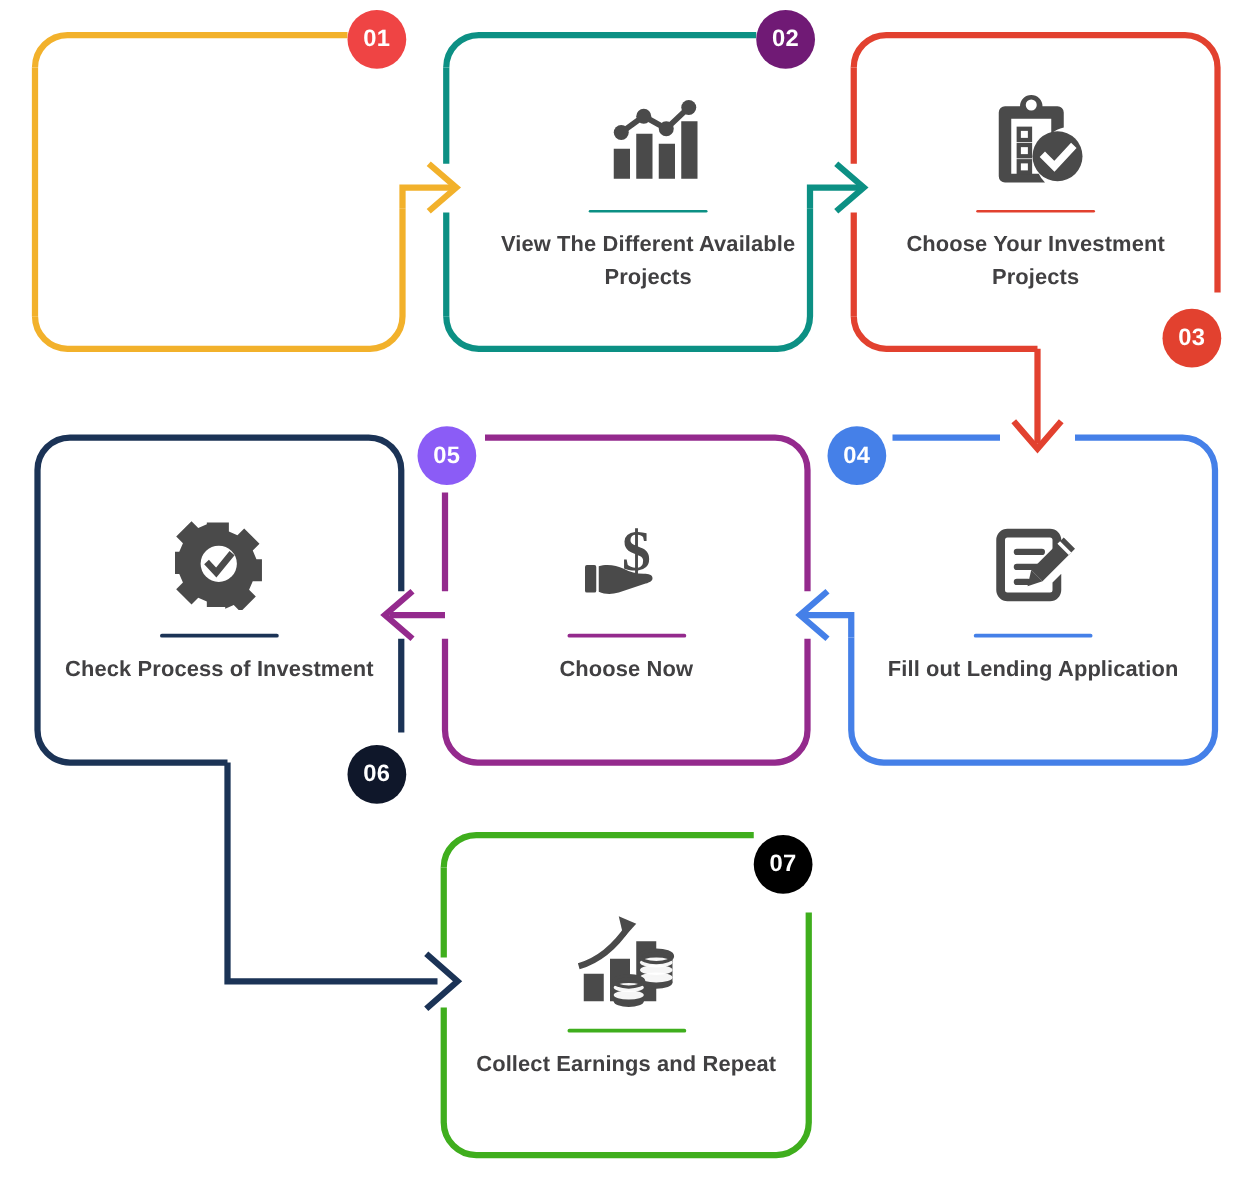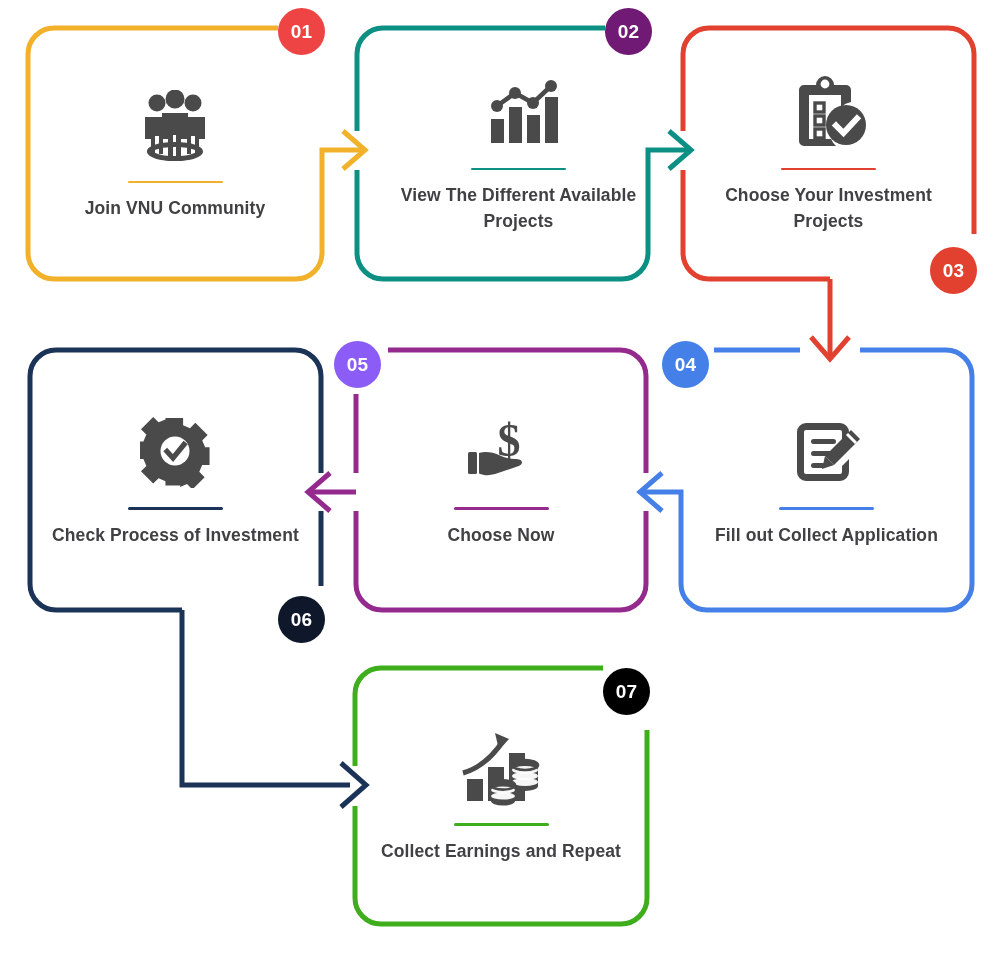--- a/index.html
+++ b/index.html
@@ -171,37 +171,20 @@
       <path d="M 341 763 L 366 785 L 341 807" fill="none" stroke="#1B3356" stroke-width="5" stroke-linecap="butt" stroke-linejoin="miter"></path>
     </g>
 
     <g>
       <path d="M 355 694 A 26 26 0 0 1 381 668 L 603 668" fill="none" stroke="#3FAE1D" stroke-width="5" stroke-linecap="butt"></path>
       <path d="M 355 694 L 355 766" fill="none" stroke="#3FAE1D" stroke-width="5"></path>
       <path d="M 355 806 L 355 898 A 26 26 0 0 0 381 924 L 621 924 A 26 26 0 0 0 647 898 L 647 730" fill="none" stroke="#3FAE1D" stroke-width="5" stroke-linecap="butt"></path>
     </g>
   </svg>
 
-  <div class="card" style="left:28px; top:28px; width:294px; height:251px;">
-    <div class="card-inner">
-      <div class="icon-wrap">
-        <svg width="80" height="72" viewBox="0 0 80 72" fill="#4A4A4A">
-          <circle cx="22" cy="13" r="8.5"></circle>
-          <circle cx="58" cy="13" r="8.5"></circle>
-          <circle cx="40" cy="9" r="9.5"></circle>
-          <path d="M10 27h24v22h-6v15h-4V46h-4v18h-4V49h-6z"></path>
-          <path d="M46 27h24v22h-6v15h-4V46h-4v18h-4V49h-6z"></path>
-          <path d="M27 23h26v26h-7v17h-5V45h-3v21h-5V49h-6z"></path>
-          <path d="M40 52c-17 0-28 4.2-28 9.4S23 71 40 71s28-4.4 28-9.6S57 52 40 52zm0 14c-12.6 0-21-2.6-21-4.6S27.4 57 40 57s21 2.4 21 4.4S52.6 66 40 66z"></path>
-        </svg>
-      </div>
-      <div class="divider" style="background:#F2B12B;"></div>
-      <div class="card-label">Join VNU Community</div>
-    </div>
-  </div>
   <div class="badge" style="background:#ef4444; left:278px; top:8px;">01</div>
 
   <div class="card" style="left:373px; top:28px; width:291px; height:251px;">
     <div class="card-inner">
       <div class="icon-wrap">
         <svg width="80" height="68" viewBox="0 0 80 68" fill="#4A4A4A">
           <rect x="12" y="40" width="13" height="24"></rect>
           <rect x="30" y="28" width="13" height="36"></rect>
           <rect x="48" y="36" width="13" height="28"></rect>
           <rect x="66" y="18" width="13" height="46"></rect>
@@ -244,21 +227,21 @@
           <path d="M17 8h34a9 9 0 0 1 9 9v6l-7 7V17a2 2 0 0 0-2-2H17a2 2 0 0 0-2 2v40a2 2 0 0 0 2 2h34a2 2 0 0 0 2-2v-6l7-7v13a9 9 0 0 1-9 9H17a9 9 0 0 1-9-9V17a9 9 0 0 1 9-9z" fill="#4A4A4A"></path>
           <rect x="22" y="24" width="25" height="5" rx="2.5" fill="#4A4A4A"></rect>
           <rect x="22" y="36" width="25" height="5" rx="2.5" fill="#4A4A4A"></rect>
           <rect x="22" y="48" width="14" height="5" rx="2.5" fill="#4A4A4A"></rect>
           <path d="M62 15 L71 24 L45 50 L36 41 z" fill="#4A4A4A"></path>
           <path d="M36 41 L45 50 L33 54 z" fill="#4A4A4A"></path>
           <path d="M58 19 L67 28" stroke="#ffffff" stroke-width="3"></path>
         </svg>
       </div>
       <div class="divider" style="background:#4580E8;"></div>
-      <div class="card-label">Fill out Collect Application</div>
+      <div class="card-label">Fill out Lending Application</div>
     </div>
   </div>
   <div class="badge" style="background:#4580E8; left:662px; top:341px;">04</div>
 
   <div class="card" style="left:356px; top:350px; width:290px; height:260px;">
     <div class="card-inner">
       <div class="icon-wrap">
         <svg width="76" height="72" viewBox="0 0 76 72" fill="#4A4A4A">
           <text x="46" y="40" font-family="Liberation Serif, serif" font-size="46" font-weight="bold" text-anchor="middle" fill="#4A4A4A">$</text>
           <rect x="5" y="36" width="9" height="22" rx="1.5"></rect>

